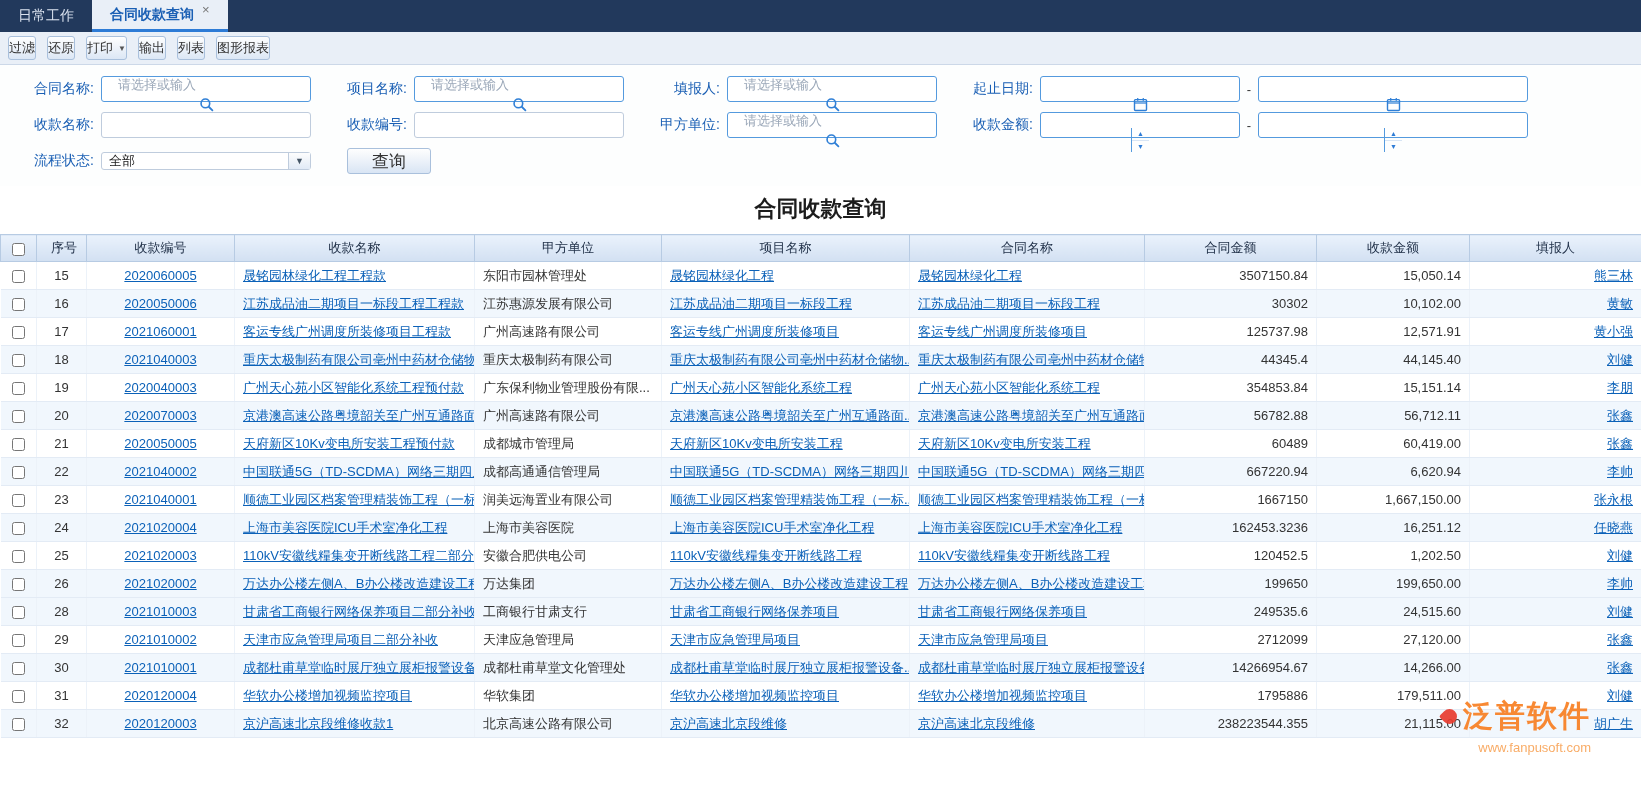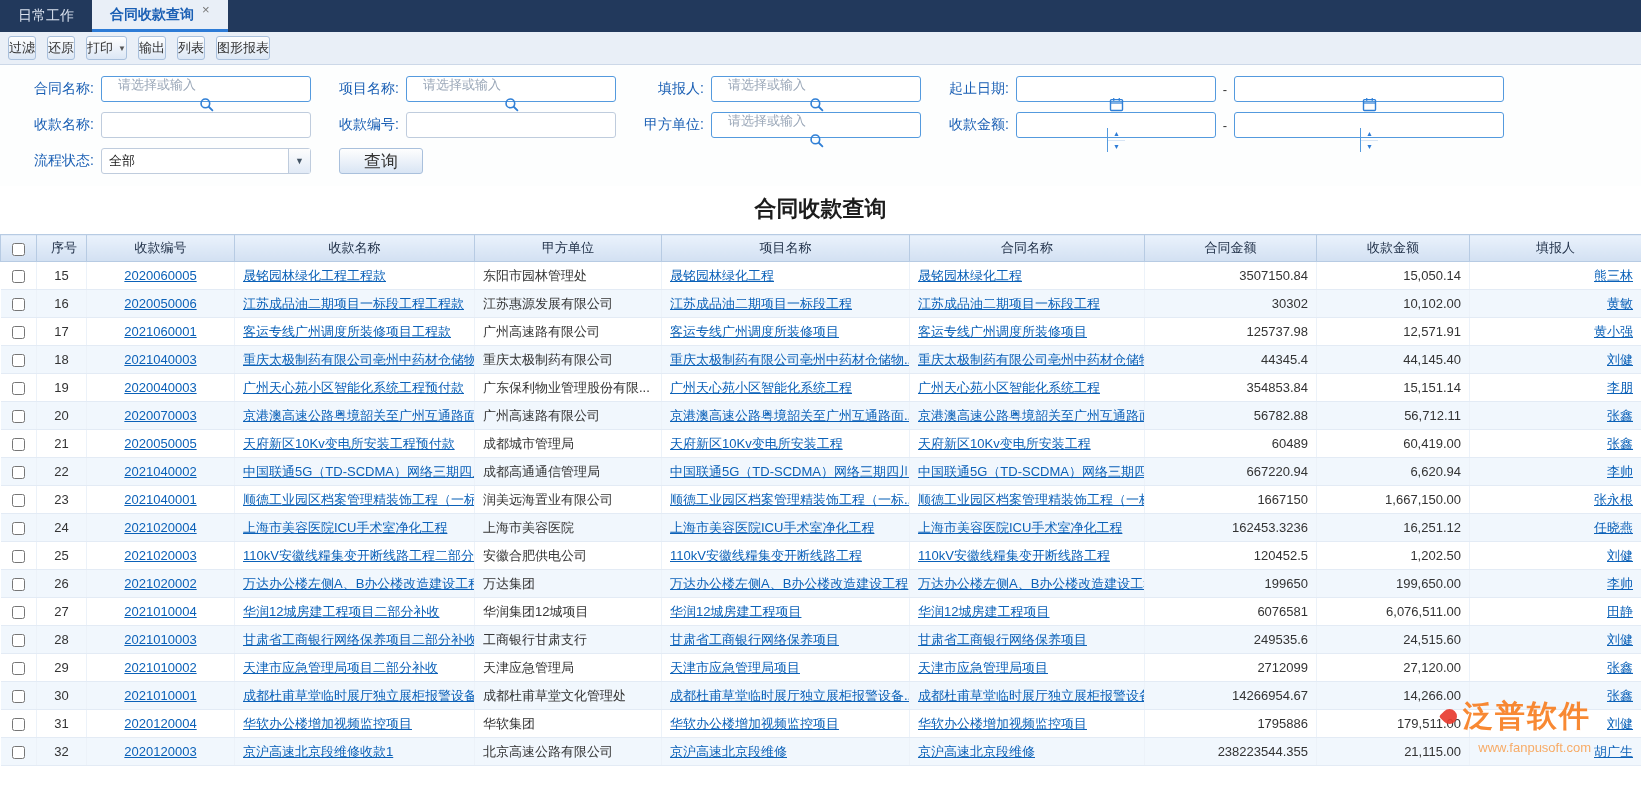--- a/index.html
+++ b/index.html
@@ -14,33 +14,33 @@
   .tab.active { background:#e9eff7; color:#1a5fb4; font-weight:bold; border-bottom:3px solid #2d7bd6; }
   .tab-close { align-self:flex-start; margin:3px 0 0 8px; font-size:13px; color:#777; line-height:1; cursor:pointer; font-weight:normal; }
   
   .toolbar { height:33px; background:#e9eff7; border-bottom:1px solid #ccd8e8; display:flex; align-items:center; padding:0 8px; gap:11px; }
   .tbtn { height:24px; padding:0 0; font-size:13px; color:#333; background:linear-gradient(#fefefe,#dce7f5);
           border:1px solid #a9c0dc; border-radius:3px; cursor:pointer; display:flex; align-items:center; gap:5px; font-family:inherit; }
   .caret { font-size:8px; color:#555; }
   
   .filters { padding:11px 0 2px 6px; background:#fdfefe; }
   .frow { display:flex; align-items:center; margin-bottom:10px; }
-  .fgroup { display:flex; align-items:center; }
+  .fgroup { display:flex; align-items:center; margin-right:8px; }
   .flabel { width:88px; text-align:right; margin-right:7px; font-size:14px; color:#1a5fb4; flex:none; white-space:nowrap; }
   .input-wrap { display:flex; align-items:center; height:26px; background:#fff; border:1px solid #549ade; border-radius:3px;flex-direction:column; }
   .input-wrap.gray { border-color:#bfccdd; }
   .input-wrap input { border:none; outline:none; flex:1; min-width:0; padding:0 6px; font-size:13px; font-family:inherit; background:transparent; color:#222; }
   .input-wrap input::placeholder { color:#9aa7b8; }
   .icon-btn { width:24px; height:100%; display:flex; align-items:center; justify-content:center; cursor:pointer; flex:none; }
   .spinner { width:18px; height:100%; display:flex; flex-direction:column; border-left:1px solid #549ade; flex:none; }
   .spin { flex:1; display:flex; align-items:center; justify-content:center; font-size:7px; color:#2e7cd6; cursor:pointer; line-height:1; }
   .spin.up { border-bottom:1px solid #d7e5f5; }
   .range-dash { width:18px; text-align:center; color:#333; font-size:13px; flex:none; }
   .w210 { width:210px; } .w200 { width:200px; } .w270 { width:270px; }
-  .select-wrap { display:flex; align-items:center; height:26px; border:1px solid #bfccdd; border-radius:3px; background:#fff; cursor:pointer; }
+  .select-wrap { display:flex; align-items:center; height:18px; border:1px solid #bfccdd; border-radius:3px; background:#fff; cursor:pointer; }
   .select-value { flex:1; padding:0 7px; font-size:13px; color:#222; }
   .select-arrow { width:22px; height:100%; display:flex; align-items:center; justify-content:center;
                   background:linear-gradient(#fdfdfd,#e1eaf6); border-left:1px solid #bfccdd; font-size:9px; color:#456; }
   .search-btn { height:26px; padding:0 24px; margin-left:28px; font-size:17px; color:#333;
                 background:linear-gradient(#fefefe,#d9e5f4); border:1px solid #a9c0dc; border-radius:3px; cursor:pointer; font-family:inherit; }
   
   .page-title { text-align:center; font-size:22px; font-weight:bold; color:#1c1c1c; margin:8px 0 10px; }
   
   .grid { width:1641px; table-layout:fixed; border-collapse:collapse; }
   .grid th { height:27px; background:linear-gradient(#eaf2fc,#d2e0f2); border:1px solid #b7cbe3;
@@ -378,32 +378,20 @@
         <td class="c-no">26</td>
         <td class="c-center"><a>2021020002</a></td>
         <td><a>万达办公楼左侧A、B办公楼改造建设工程</a></td>
         <td>万达集团</td>
         <td><a>万达办公楼左侧A、B办公楼改造建设工程</a></td>
         <td><a>万达办公楼左侧A、B办公楼改造建设工程</a></td>
         <td class="c-right">199650</td>
         <td class="c-right">199,650.00</td>
         <td class="c-right"><a>李帅</a></td>
       </tr>
-      <tr>
-        <td class="c-cb"><input type="checkbox" style=""></td>
-        <td class="c-no">27</td>
-        <td class="c-center"><a>2021010004</a></td>
-        <td><a>华润12城房建工程项目二部分补收</a></td>
-        <td>华润集团12城项目</td>
-        <td><a>华润12城房建工程项目</a></td>
-        <td><a>华润12城房建工程项目</a></td>
-        <td class="c-right">6076581</td>
-        <td class="c-right">6,076,511.00</td>
-        <td class="c-right"><a>田静</a></td>
-      </tr>
       <tr class="alt">
         <td class="c-cb"><input type="checkbox" style=""></td>
         <td class="c-no">28</td>
         <td class="c-center"><a>2021010003</a></td>
         <td><a>甘肃省工商银行网络保养项目二部分补收</a></td>
         <td>工商银行甘肃支行</td>
         <td><a>甘肃省工商银行网络保养项目</a></td>
         <td><a>甘肃省工商银行网络保养项目</a></td>
         <td class="c-right">249535.6</td>
         <td class="c-right">24,515.60</td>

